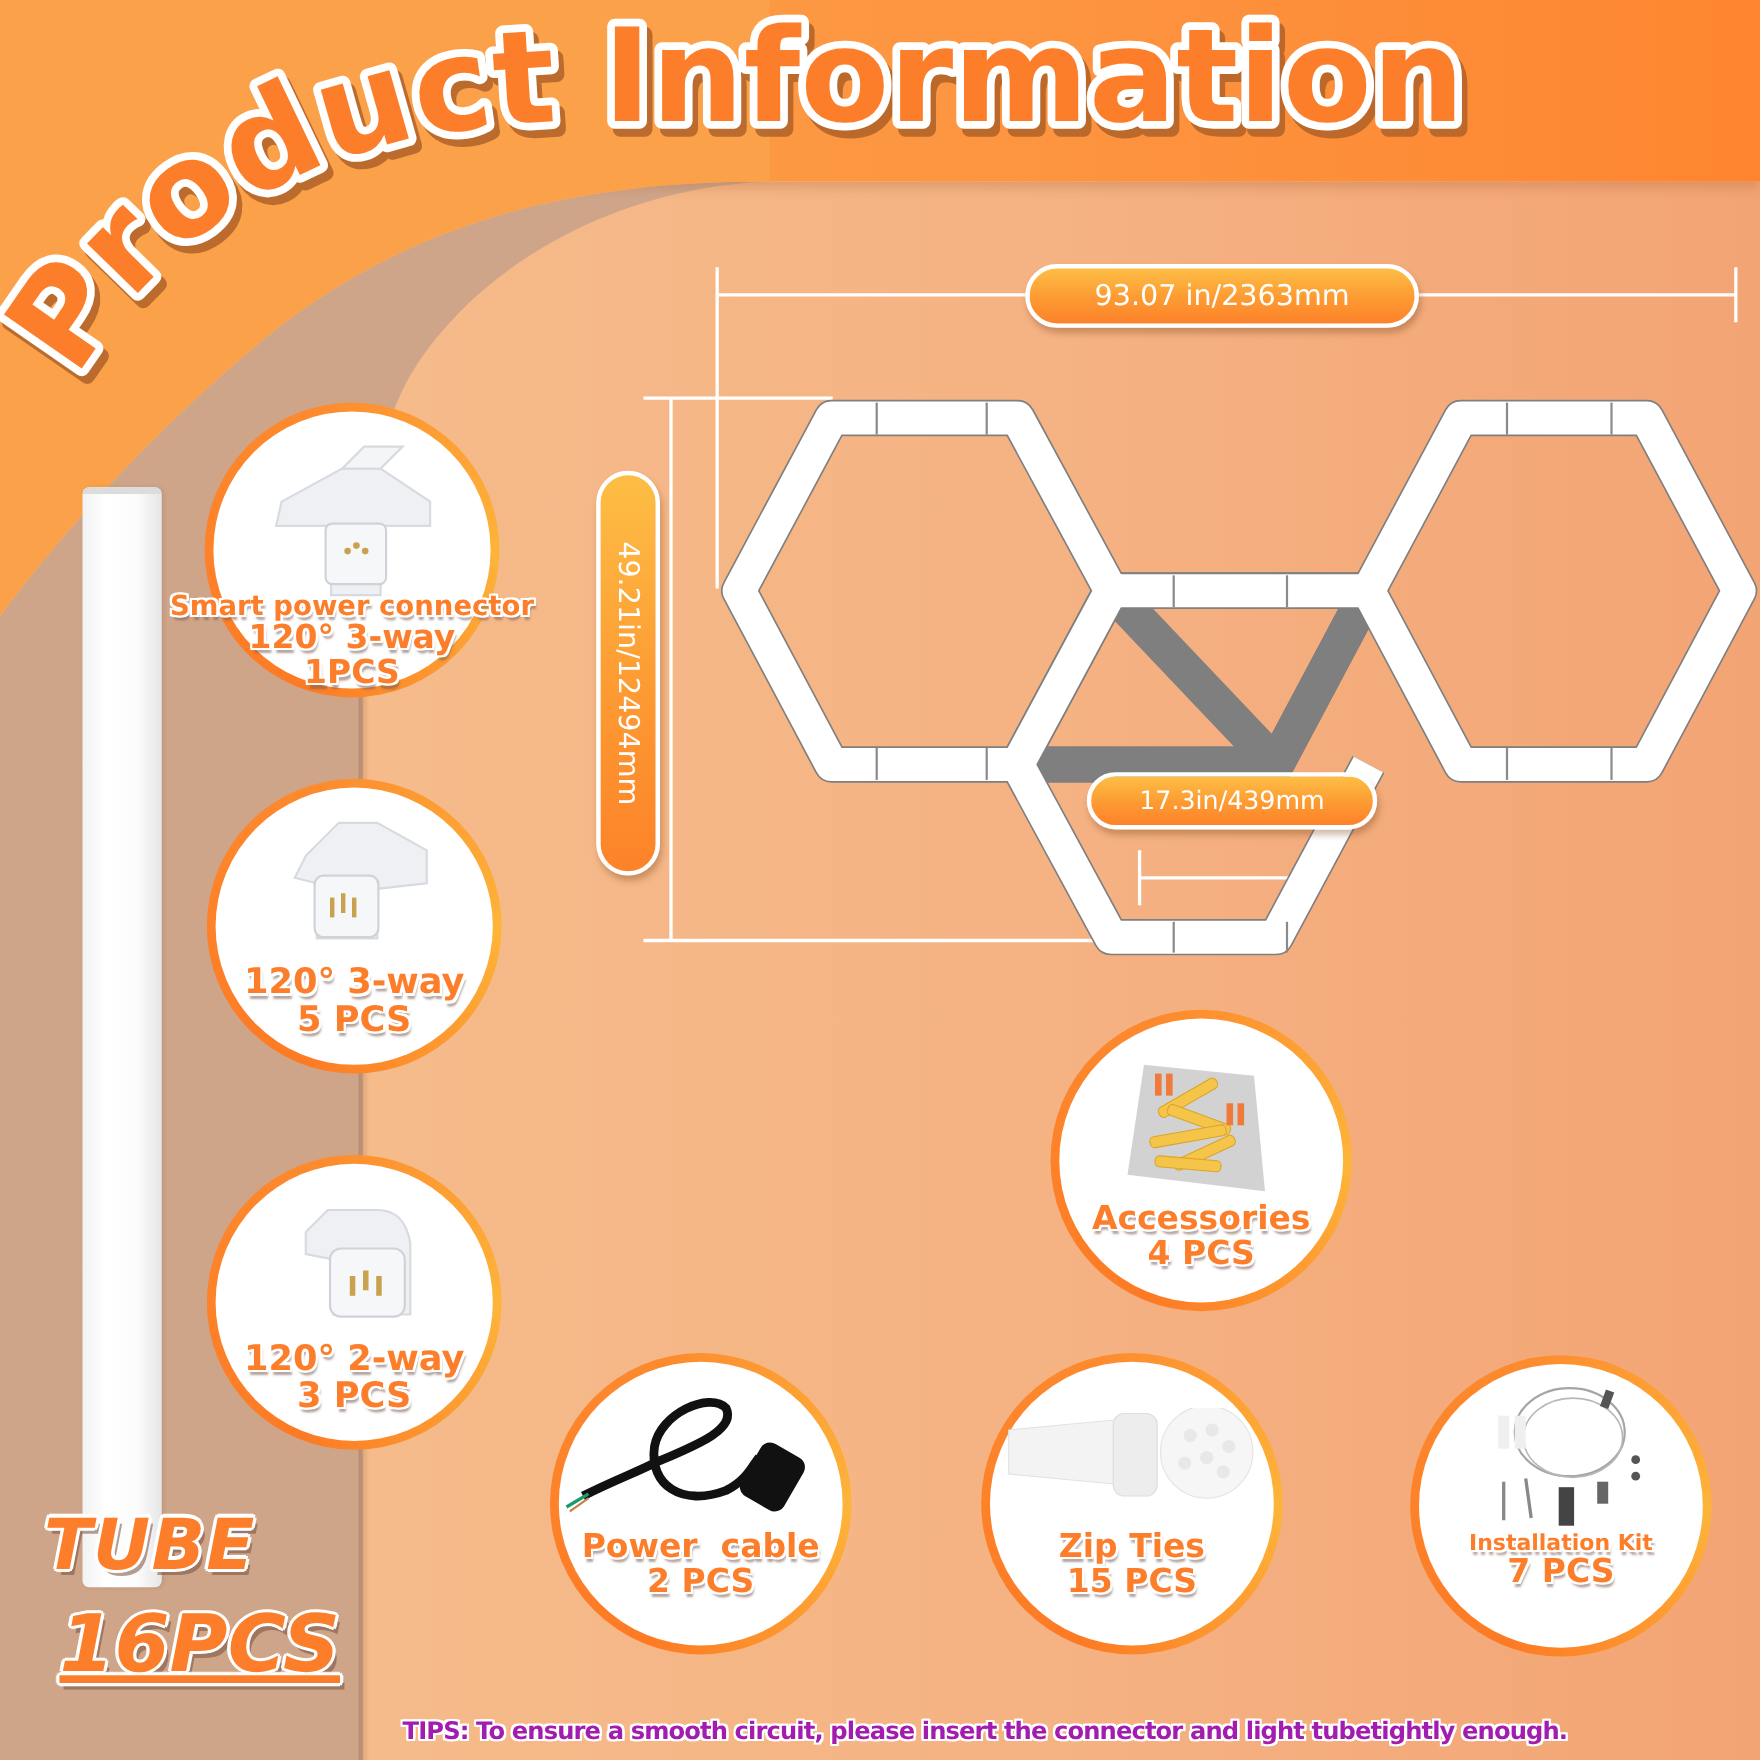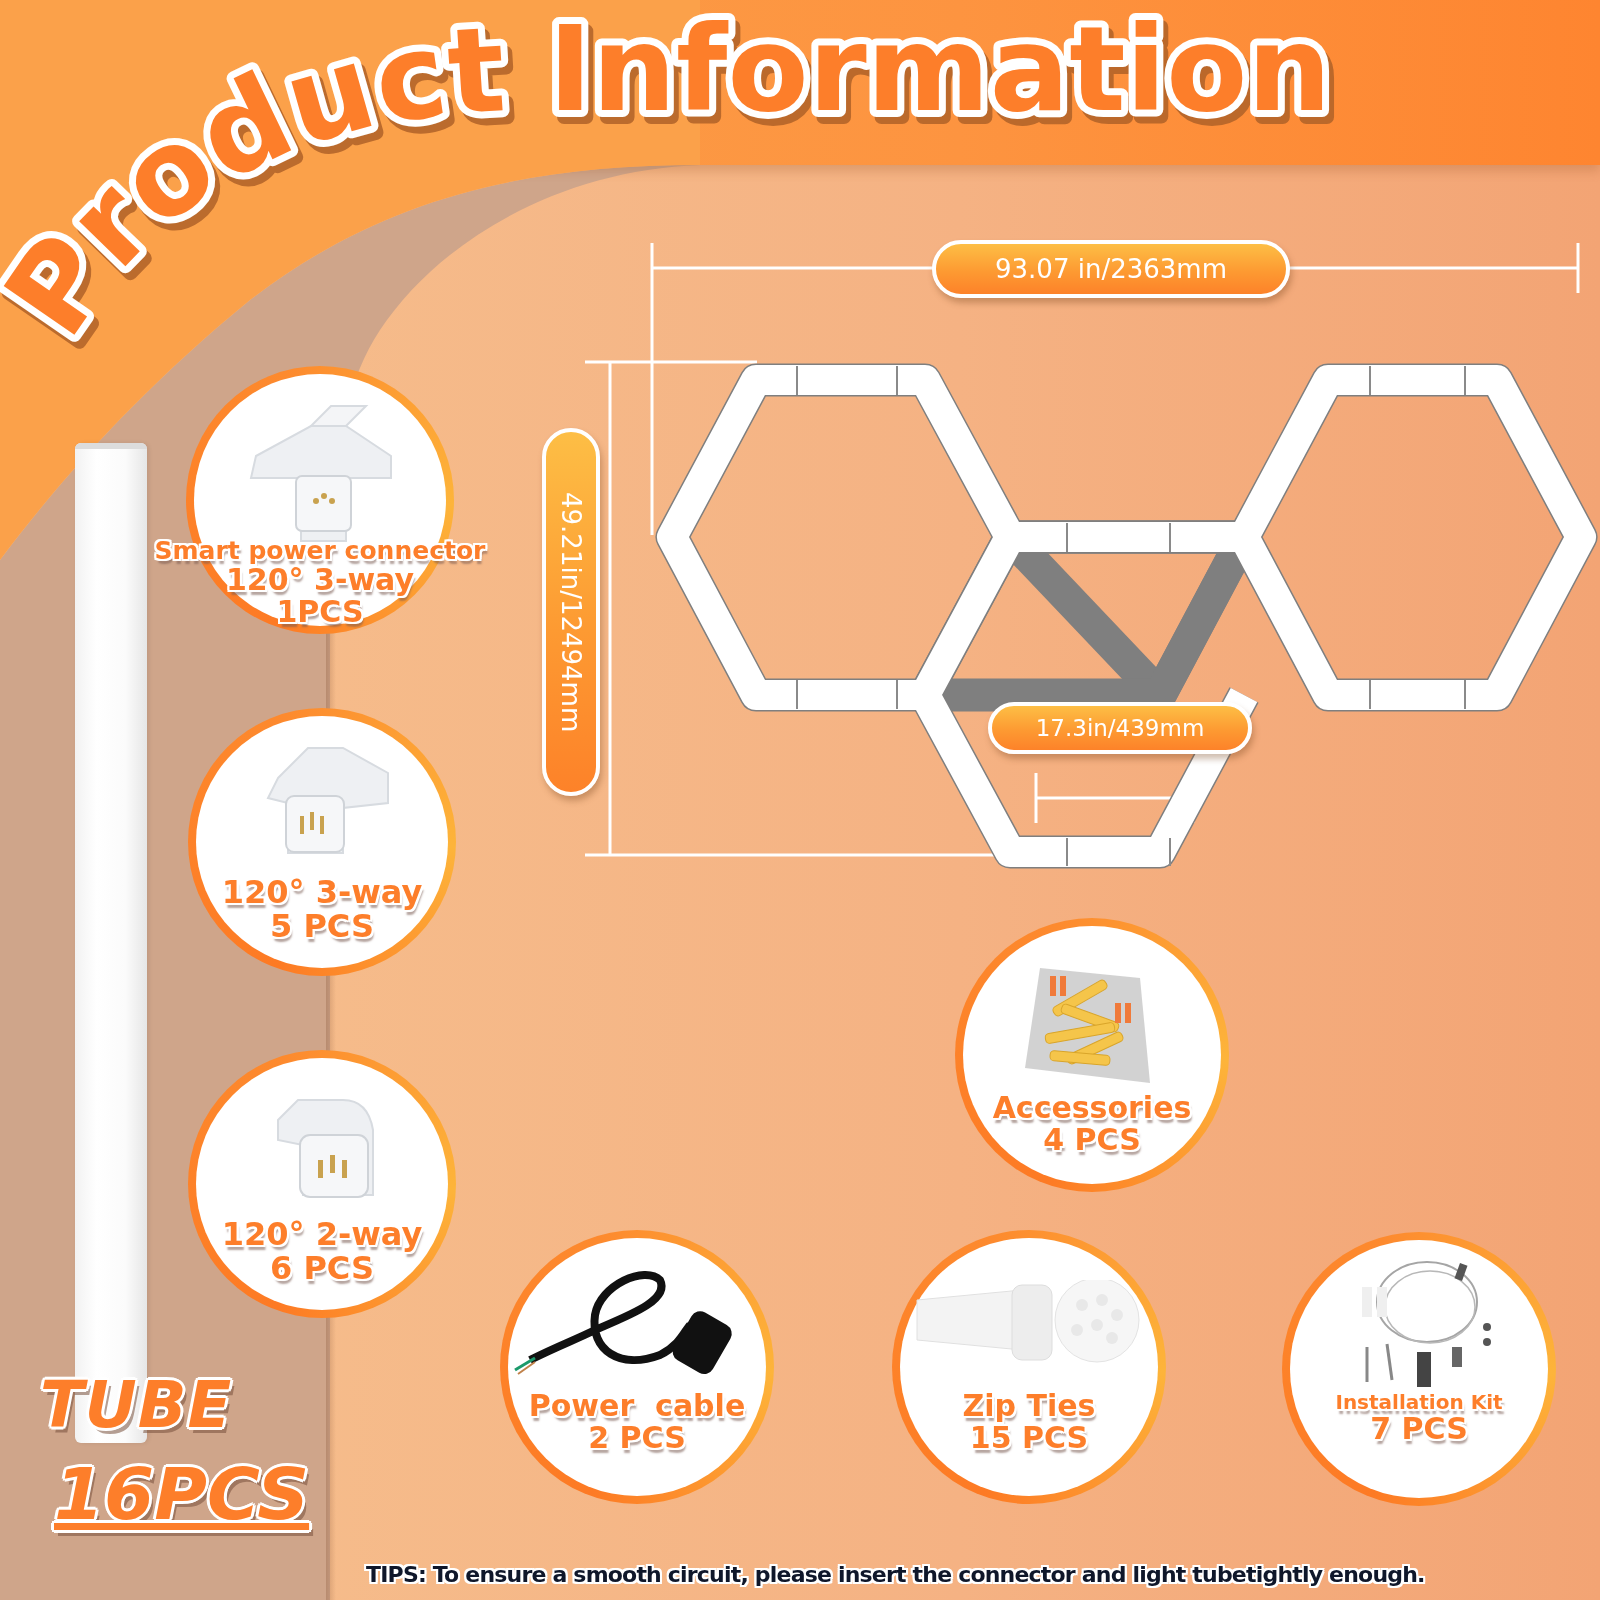--- a/index.html
+++ b/index.html
@@ -53,21 +53,21 @@
       2px 5px 2px rgba(120,90,80,0.55); display:block; }
 
   .pill { position:absolute; border-radius:30px;
     background: linear-gradient(180deg, #fdbe45 0%, #fd9a32 55%, #fd8229 100%);
     border:4px solid #ffffff; box-shadow: 2px 5px 6px rgba(120,70,30,0.35);
     color:#fff; font-family:"DejaVu Sans", sans-serif; font-size:26px;
     display:flex; align-items:center; justify-content:center; }
   .pill.vert { writing-mode: vertical-rl; }
 
   .tips { position:absolute; left:366px; top:1562px; font-family:"DejaVu Sans", sans-serif;
-    font-size:22px; font-weight:bold; color:#0f172a; letter-spacing:-0.8px;
+    font-size:22px; font-weight:bold; color:#a21caf; letter-spacing:-0.8px;
     text-shadow: 2px 0 0 #fff, -2px 0 0 #fff, 0 2px 0 #fff, 0 -2px 0 #fff,
       2px 2px 0 #fff, -2px -2px 0 #fff, 2px -2px 0 #fff, -2px 2px 0 #fff; white-space:nowrap; }
 </style>
 </head>
 <body>
 
 <div class="bg-main"></div>
 <div class="bg-tan"></div>
 <div class="bg-tan-shadow"></div>
 <div class="bg-header"></div>
@@ -128,21 +128,21 @@
   <div class="ring-inner"></div>
   <svg style="position:absolute; left:70px; top:25px;" width="140" height="140" viewBox="0 0 140 140">
     <path d="M20 45 L40 25 L85 25 Q110 25 115 55 L115 120 L45 120 L45 70 L20 65 Z" fill="#eef0f3" stroke="#d7dbe0" stroke-width="2"></path>
     <rect x="42" y="60" width="68" height="62" rx="10" fill="#f6f7f9" stroke="#cfd3d8" stroke-width="2"></rect>
     <rect x="60" y="85" width="5" height="18" fill="#c9a24f"></rect>
       <rect x="72" y="80" width="5" height="18" fill="#c9a24f"></rect>
       <rect x="84" y="85" width="5" height="18" fill="#c9a24f"></rect>
   </svg>
   <div class="clabel" style="top:168px;">
     <span class="o" style="font-size:32px;">120° 2-way</span>
-    <span class="o" style="font-size:32px;">6 PCS</span>
+    <span class="o" style="font-size:32px;">3 PCS</span>
   </div>
 </div>
 
 <svg style="position:absolute; left:0; top:0;" width="1600" height="1600" viewBox="0 0 1600 1600">
 
   <g stroke="#ffffff" stroke-width="3" fill="none">
     <line x1="652" y1="243" x2="652" y2="535"></line>
     <line x1="652" y1="268" x2="1578" y2="268"></line>
     <line x1="1578" y1="243" x2="1578" y2="293"></line>
     <line x1="585" y1="362" x2="757" y2="362"></line>

